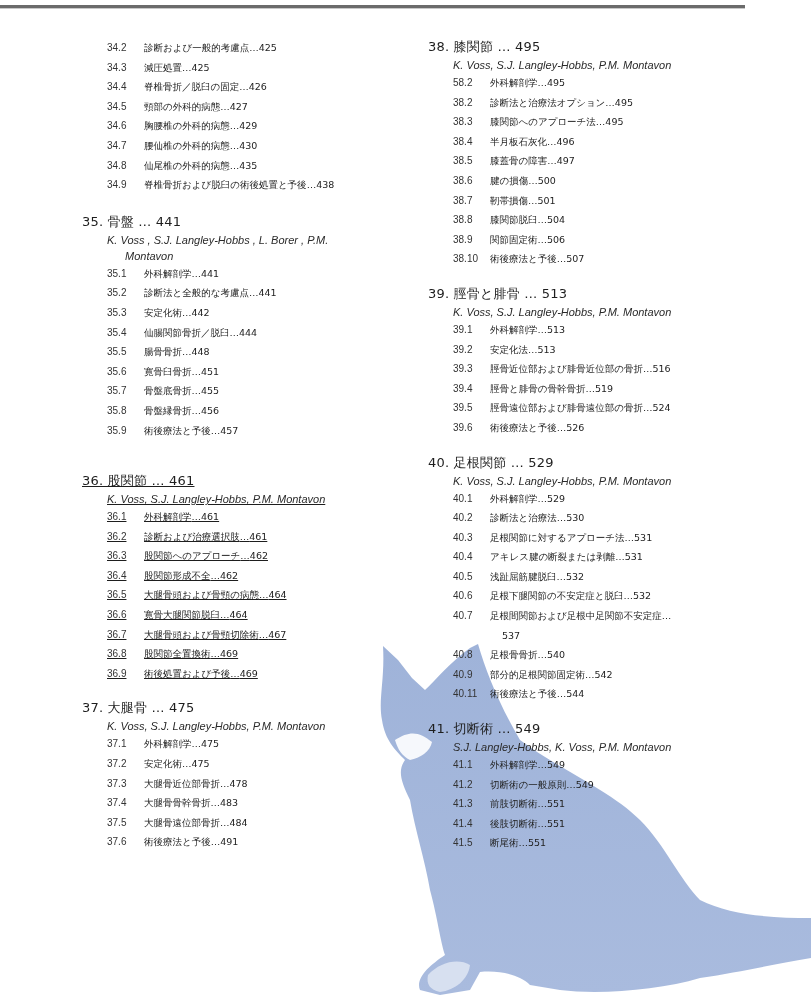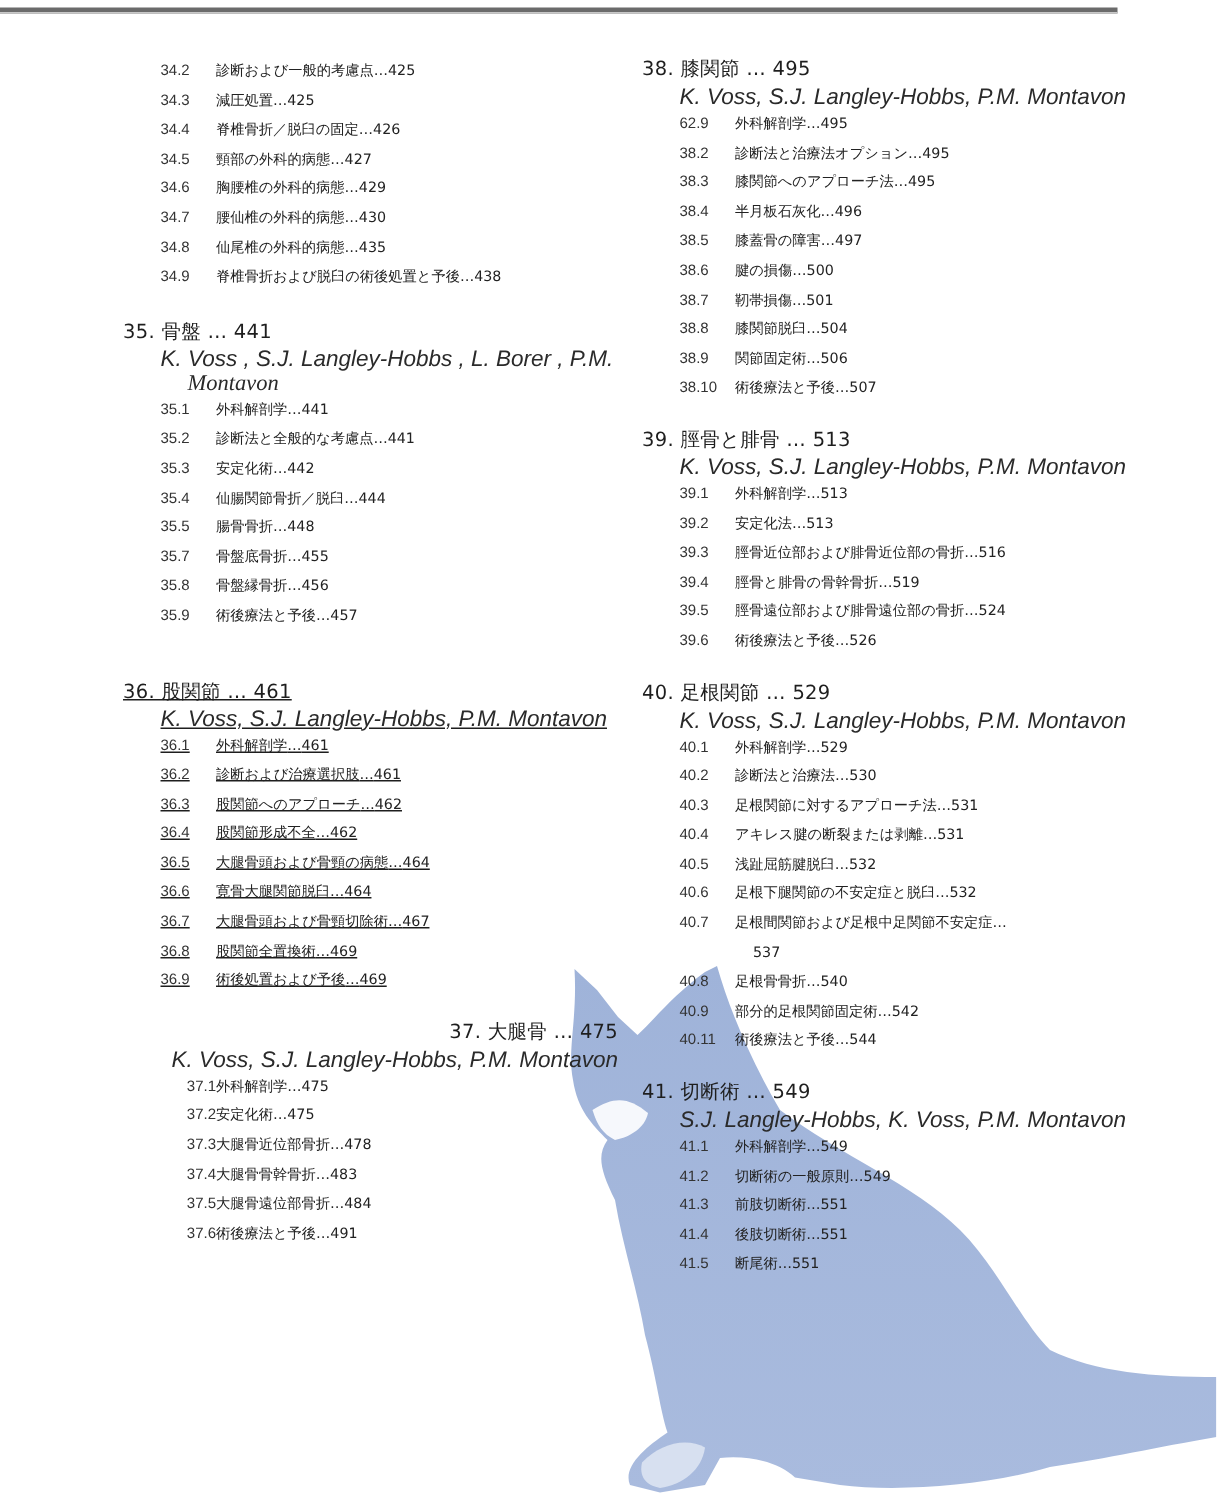--- a/index.html
+++ b/index.html
@@ -19,23 +19,23 @@
     }
     .col-left { left: 82px; top: 38px; width: 330px; }
     .col-right { left: 428px; top: 38px; width: 360px; }
     .chapter { margin-bottom: 16px; }
     .ch-title {
       font-size: 13px; line-height: 18px; margin: 0 0 1px 0; letter-spacing: 0.2px;
       white-space: nowrap;
     }
     .authors {
       font-family: "Liberation Sans", sans-serif; font-style: italic;
-      font-size: 15px; line-height: 16px; padding-left: 25px; color: #2a2a2a;
-    }
-    .authors .cont { display: block; padding-left: 18px; font-family: Liberation Serif, serif; }
+      font-size: 11px; line-height: 16px; padding-left: 25px; color: #2a2a2a;
+    }
+    .authors .cont { display: block; padding-left: 18px; }
     .entries { list-style: none; margin: 0; padding: 0 0 0 25px; }
     .entry {
       font-size: 9.5px; line-height: 19.6px; white-space: nowrap; display: flex;
     }
     .entry .num { width: 37px; flex: none; color: #333; font-family: "Liberation Sans", sans-serif; font-size: 10px; }
     .entry .txt { color: #222; }
     .entry.wrap { white-space: normal; }
     .entry .cont-page { display: block; padding-left: 37px; padding-top: 0; }
     .ch35 .entries .entry, .ch34 .entry { }
     .ch34 .entry { line-height: 19.6px; }
@@ -133,20 +133,24 @@
         </li>
       <li class="entry">
           <span class="num">35.4</span>
           <span class="txt"><span>仙腸関節骨折／脱臼</span>…<span>444</span></span>
         </li>
       <li class="entry">
           <span class="num">35.5</span>
           <span class="txt"><span>腸骨骨折</span>…<span>448</span></span>
         </li>
       <li class="entry">
+          <span class="num">35.6</span>
+          <span class="txt"><span>寛骨臼骨折</span>…<span>451</span></span>
+        </li>
+      <li class="entry">
           <span class="num">35.7</span>
           <span class="txt"><span>骨盤底骨折</span>…<span>455</span></span>
         </li>
       <li class="entry">
           <span class="num">35.8</span>
           <span class="txt"><span>骨盤縁骨折</span>…<span>456</span></span>
         </li>
       <li class="entry">
           <span class="num">35.9</span>
           <span class="txt"><span>術後療法と予後</span>…<span>457</span></span>
@@ -190,21 +194,21 @@
           <span class="num">36.8</span>
           <span class="txt"><span>股関節全置換術</span>…<span>469</span></span>
         </li>
       <li class="entry">
           <span class="num">36.9</span>
           <span class="txt"><span>術後処置および予後</span>…<span>469</span></span>
         </li>
     </ul>
   </div>
 
-  <div class="chapter" style="margin-top:14px;text-align:right;">
+  <div class="chapter" style="margin-top:14px;">
     <div class="ch-title">37. 大腿骨 … 475</div>
     <div class="authors">K. Voss, S.J. Langley-Hobbs, P.M. Montavon</div>
     <ul class="entries">
       <li class="entry">
           <span class="num">37.1</span>
           <span class="txt"><span>外科解剖学</span>…<span>475</span></span>
         </li>
       <li class="entry">
           <span class="num">37.2</span>
           <span class="txt"><span>安定化術</span>…<span>475</span></span>
@@ -228,21 +232,21 @@
     </ul>
   </div>
 </div>
 
 <div class="col col-right">
   <div class="chapter">
     <div class="ch-title">38. 膝関節 … 495</div>
     <div class="authors">K. Voss, S.J. Langley-Hobbs, P.M. Montavon</div>
     <ul class="entries">
       <li class="entry">
-          <span class="num">62.9</span>
+          <span class="num">58.2</span>
           <span class="txt"><span>外科解剖学</span>…<span>495</span></span>
         </li>
       <li class="entry">
           <span class="num">38.2</span>
           <span class="txt"><span>診断法と治療法オプション</span>…<span>495</span></span>
         </li>
       <li class="entry">
           <span class="num">38.3</span>
           <span class="txt"><span>膝関節へのアプローチ法</span>…<span>495</span></span>
         </li>

